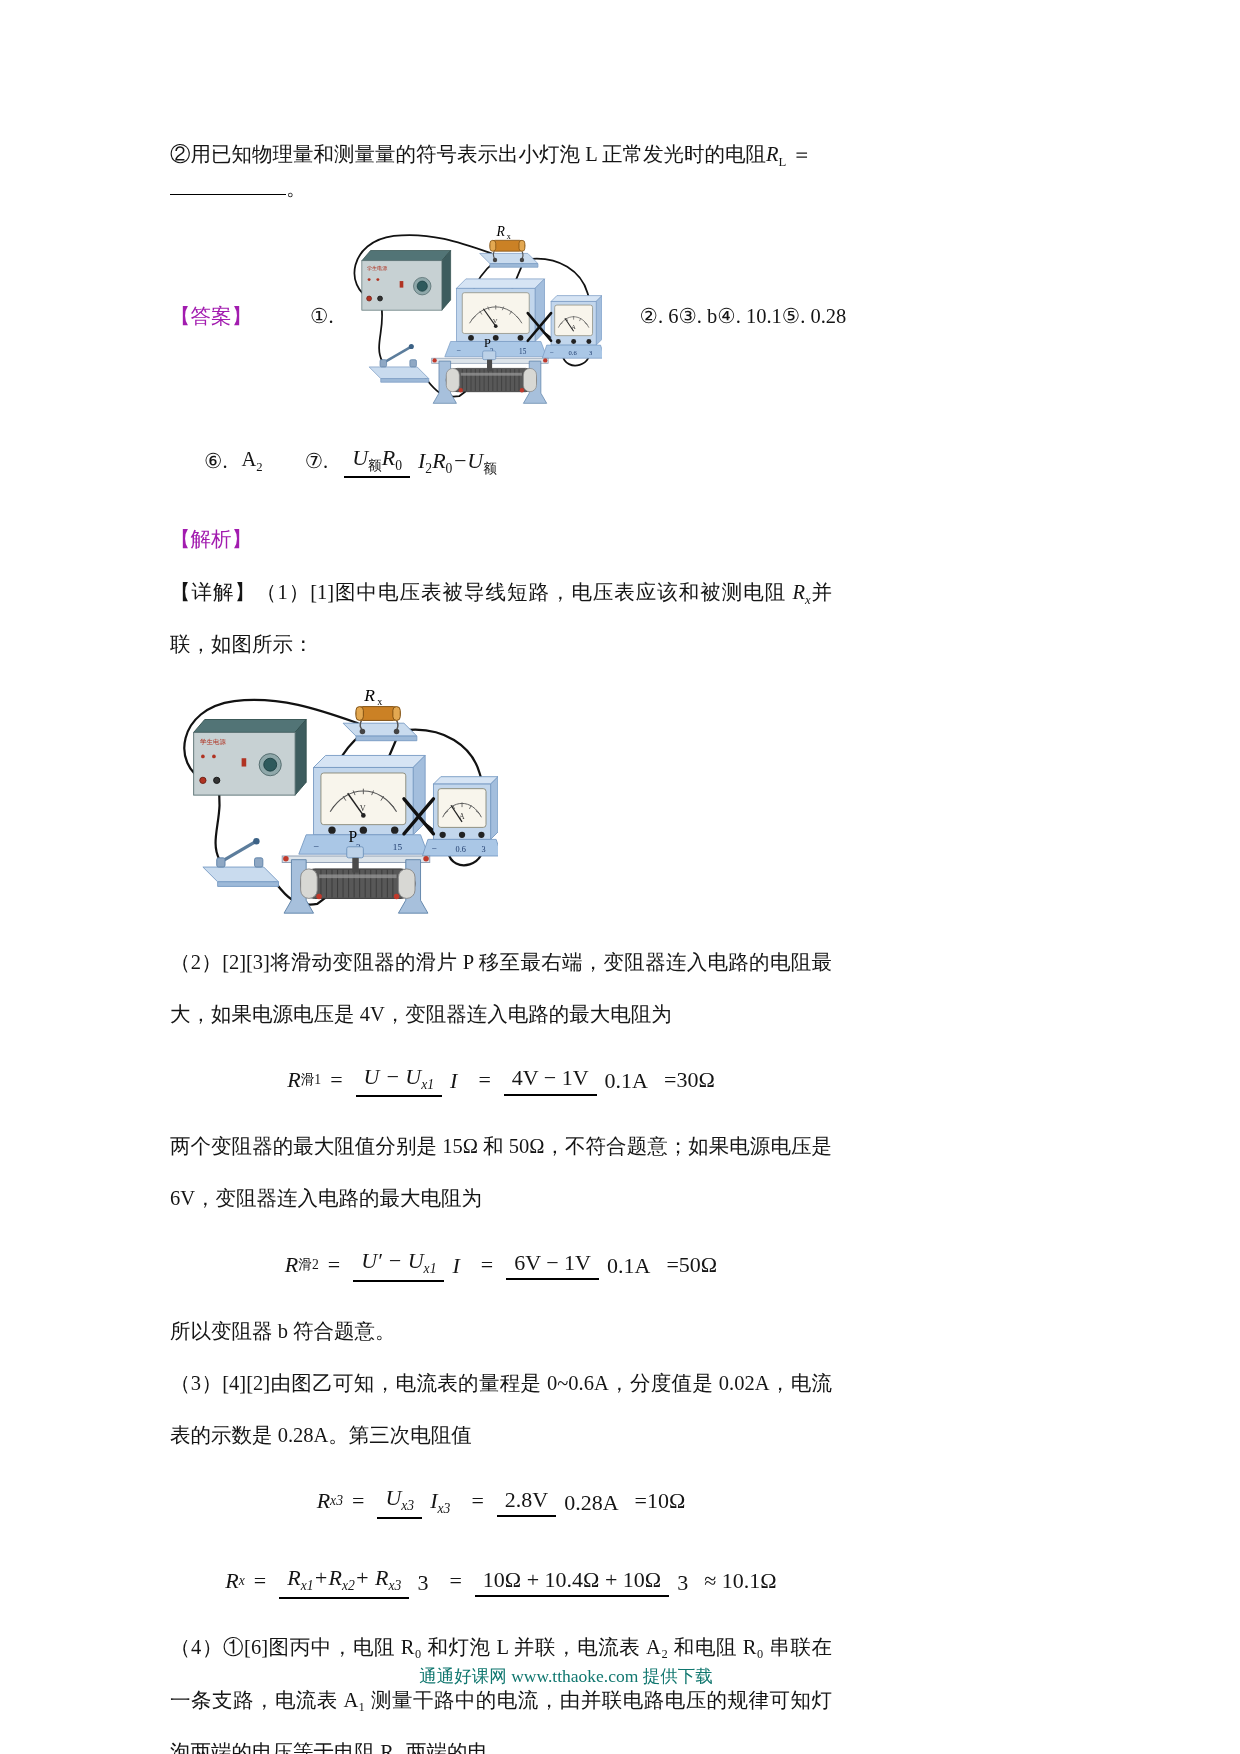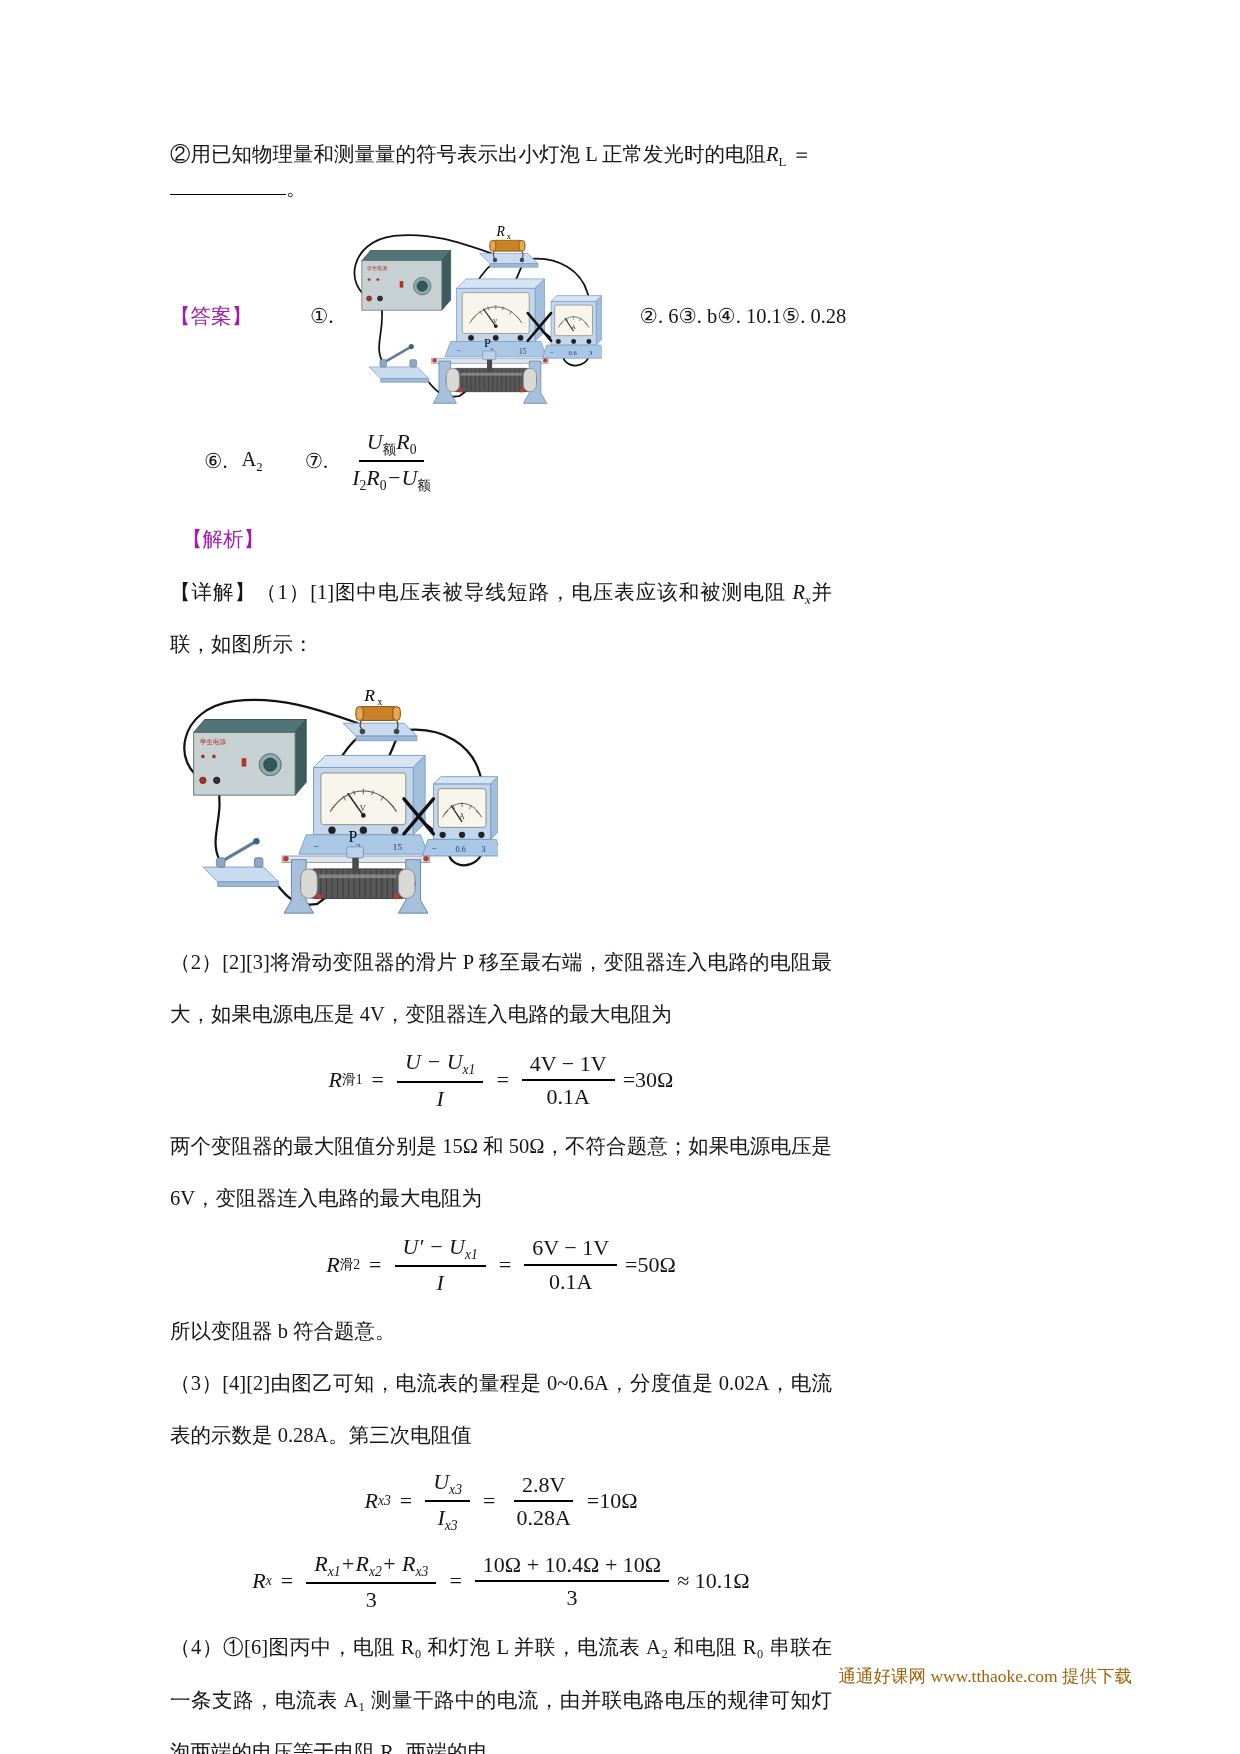--- a/index.html
+++ b/index.html
@@ -13,35 +13,35 @@
   .blank{display:inline-block;width:116px;height:1em;border-bottom:1.6px solid #000;vertical-align:baseline;}
   .label-blue{color:#a21caf;}
   .answer-row{display:flex;align-items:center;margin-top:12px;font-size:20.5px;}
   .ans-label{margin-right:58px;flex:0 0 auto;}
   .item1-no{margin-right:6px;flex:0 0 auto;}
   .ans-items{display:flex;margin-left:38px;flex:0 0 auto;}
   .answer-row2{display:flex;align-items:center;margin-left:34px;margin-top:2px;font-size:20.5px;height:88px;}
   .i6-no{margin-right:14px;}
   .i6-val{font-family:"Liberation Serif",serif;margin-right:42px;}
   .i7-no{margin-right:12px;}
-  .frac{display:inline-flex;flex-direction:column;align-items:center;vertical-align:middle;margin:0 4px;line-height:1.25;}
+  .frac{display:inline-flex;align-items:center;vertical-align:middle;margin:0 4px;line-height:1.25;}
   .frac .num{padding:0 8px 2px;border-bottom:2px solid #000;white-space:nowrap;}
   .frac .den{padding:2px 8px 0;white-space:nowrap;text-align:center;}
-  .jiexi{font-size:20.5px;margin:16px 12px 0;line-height:1.8;}
+  .jiexi{font-size:20.5px;margin:16px 0 0;line-height:1.8;}
   .para{font-size:20.5px;line-height:2.55;margin:0;text-align:justify;}
   .p-detail{margin-top:8px;}
   .formula{display:flex;justify-content:center;align-items:center;font-size:22px;min-height:80px;margin:0;
            font-family:"Liberation Serif",serif;}
   .formula .eq{margin:0 9px;}
   .formula .res{margin-left:4px;white-space:nowrap;}
   .circuit{display:block;}
   .c-small{width:262px;height:198px;flex:0 0 auto;}
   .c-large{width:332px;height:251px;margin:6px 0 0 -4px;}
   .svg-label{font-family:"Liberation Serif",serif;}
-  .footer{position:absolute;left:0;right:0;bottom:66px;text-align:right;font-size:17.5px;color:#a16207;
+  .footer{position:absolute;left:0;right:0;bottom:66px;text-align:center;font-size:17.5px;color:#0f766e;
           font-family:"Liberation Serif",serif;}
 </style>
 </head>
 <body>
 
 <div class="page">
 
   <p class="q-line"><span>②用已知物理量和测量量的符号表示出小灯泡 L 正常发光时的电阻</span><span class="var">R</span><sub class="sub-up">L</sub> <span>＝</span><span class="blank"></span><span>。</span></p>
 
   <div class="answer-row">

